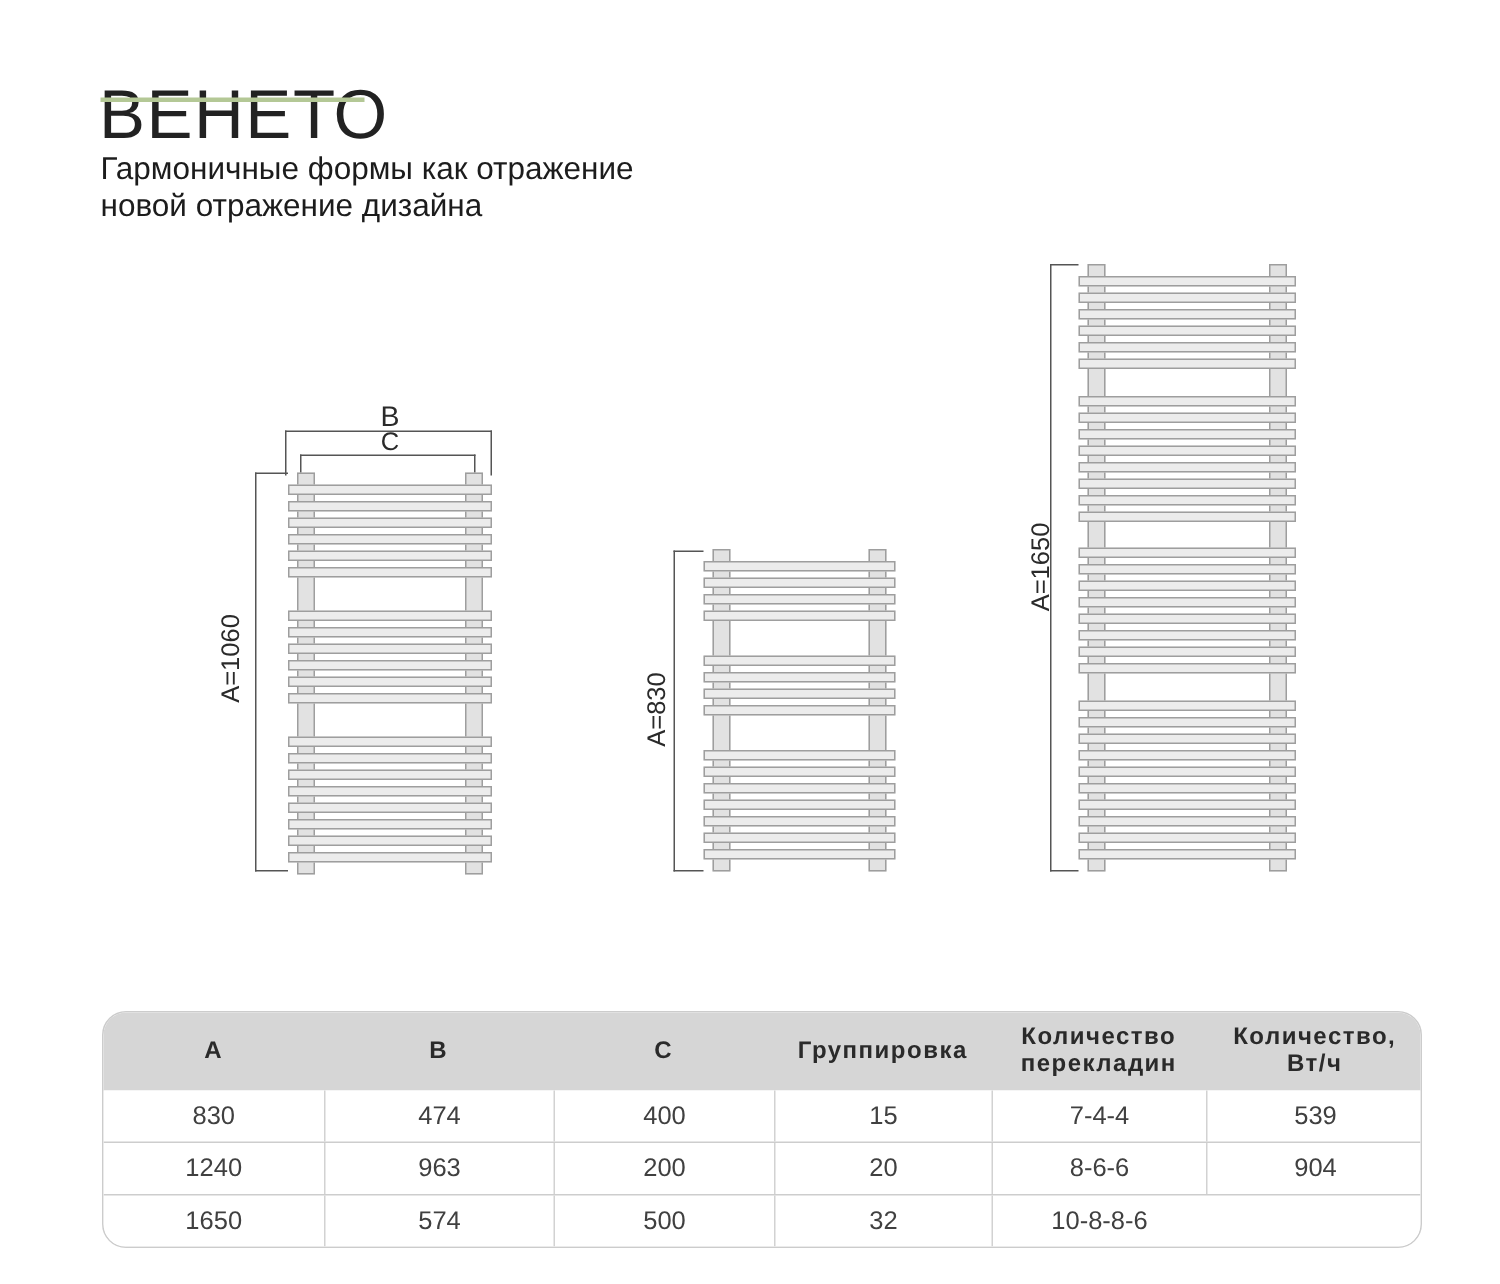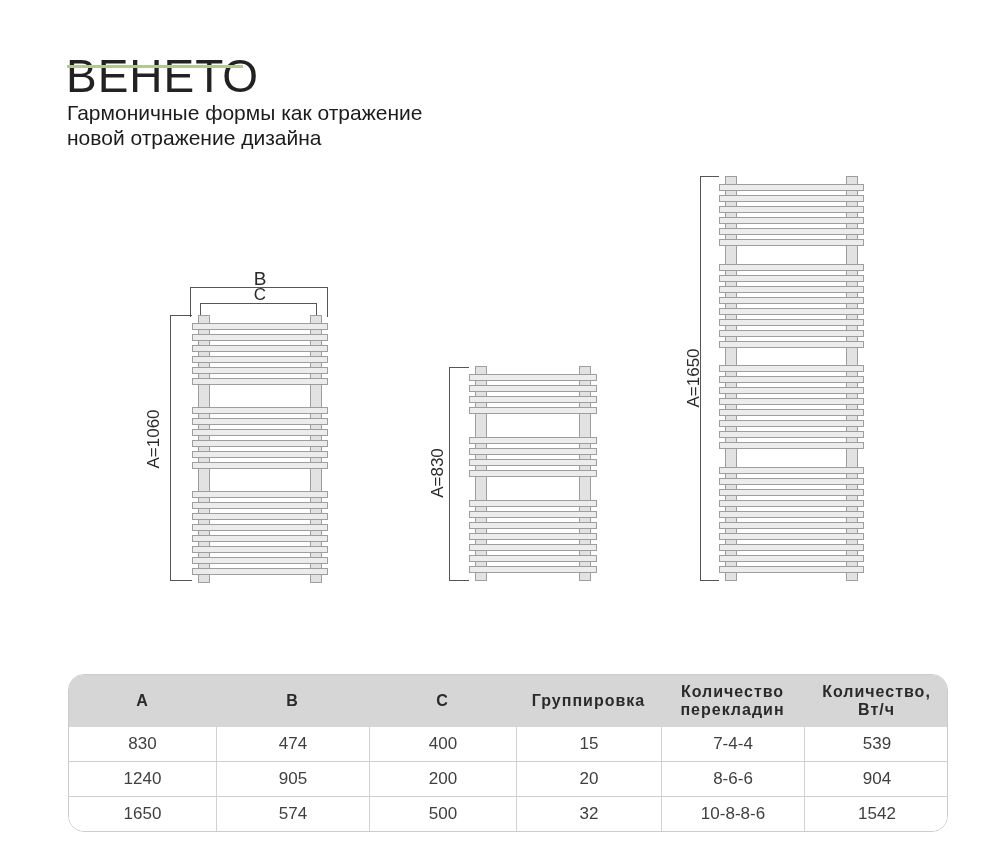--- a/index.html
+++ b/index.html
@@ -187,28 +187,27 @@
       <div class="trow">
         <div class="cell">830</div>
         <div class="cell">474</div>
         <div class="cell">400</div>
         <div class="cell">15</div>
         <div class="cell">7-4-4</div>
         <div class="cell">539</div>
       </div>
       <div class="trow">
         <div class="cell">1240</div>
-        <div class="cell">905</div>
+        <div class="cell">963</div>
         <div class="cell">200</div>
         <div class="cell">20</div>
         <div class="cell">8-6-6</div>
         <div class="cell">904</div>
       </div>
       <div class="trow">
         <div class="cell">1650</div>
         <div class="cell">574</div>
         <div class="cell">500</div>
         <div class="cell">32</div>
         <div class="cell">10-8-8-6</div>
-        <div class="cell">1542</div>
       </div>
     </div>
 </div>
 
 </body></html>

